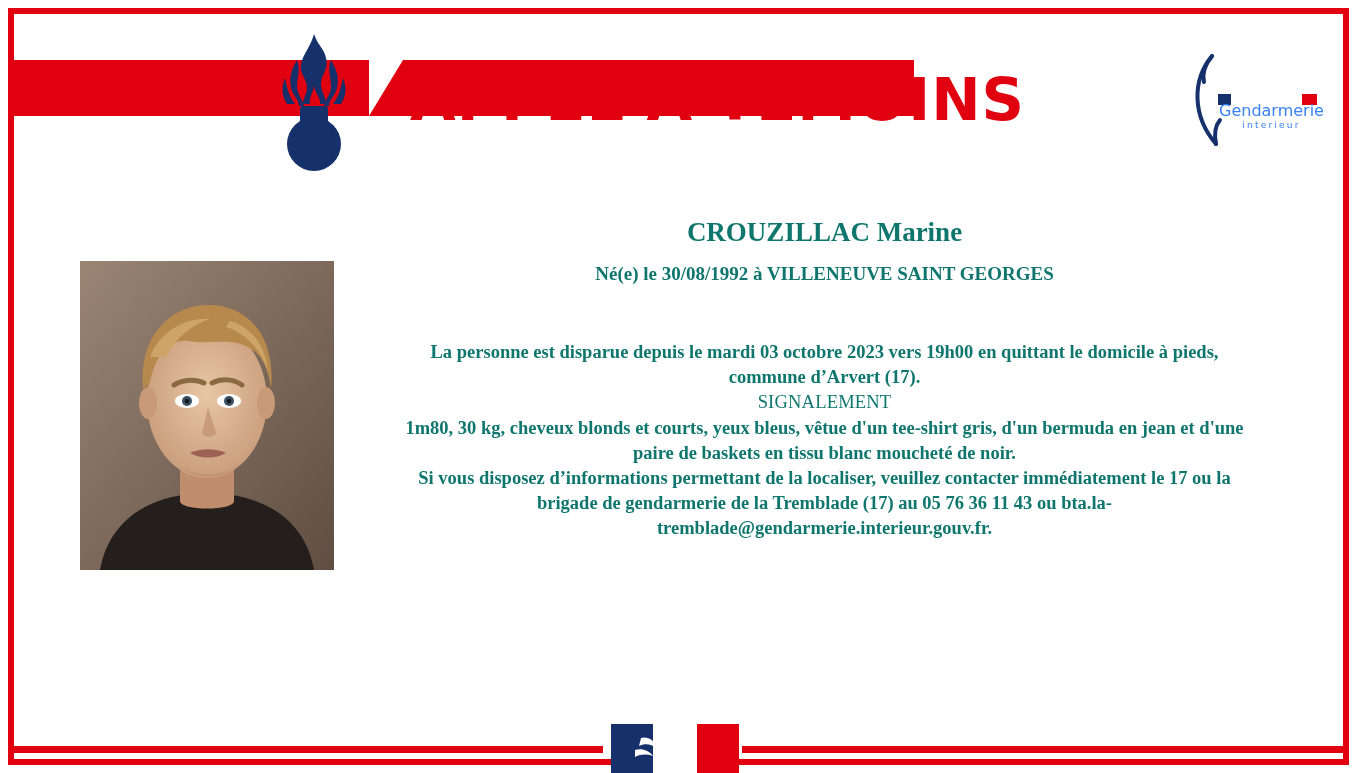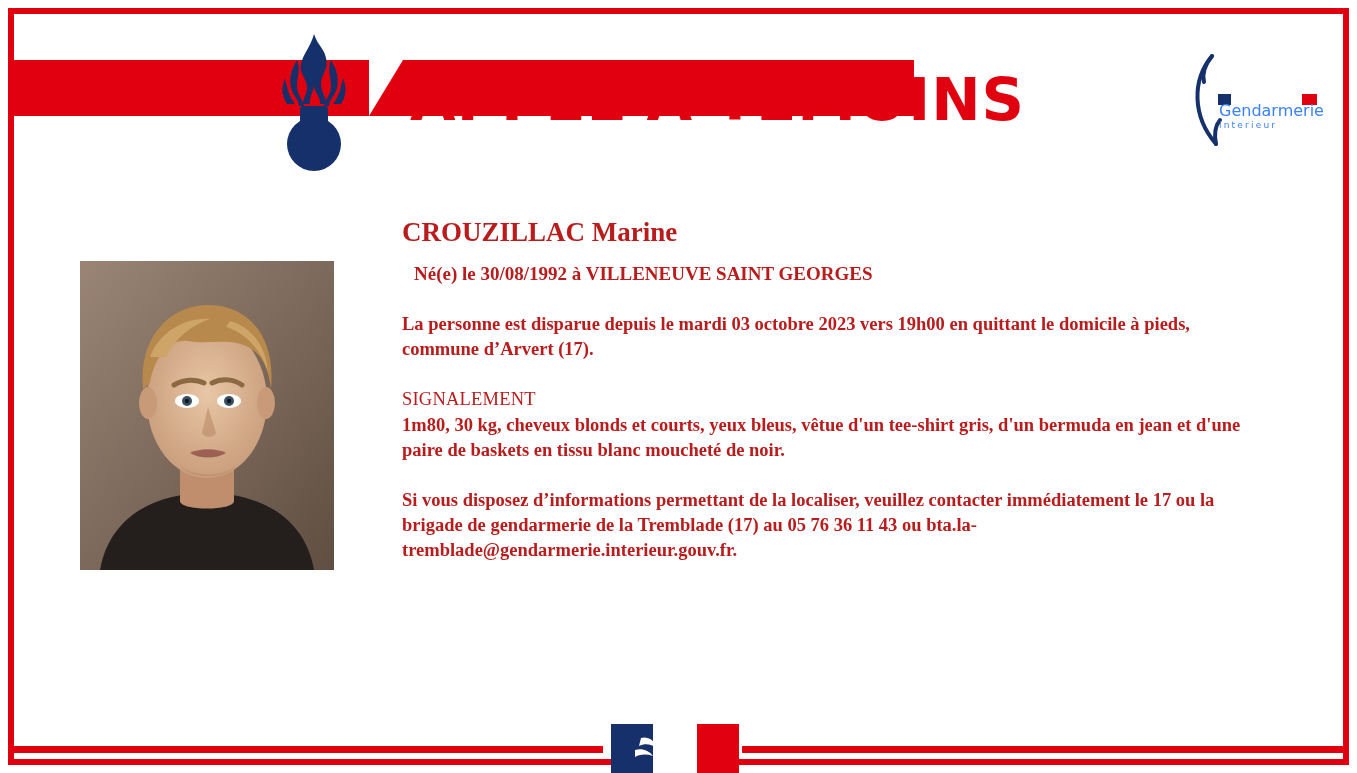--- a/index.html
+++ b/index.html
@@ -13,20 +13,21 @@
     font-family: "Liberation Serif", serif;
     overflow: hidden;
   }
 
   .poster {
     position: relative;
     width: 1103px;
     height: 773px;
     background: #ffffff;
     box-sizing: border-box;
+    text-align: center;
   }
 
   
   .frame {
     position: absolute;
     left: 8px;
     top: 8px;
     width: 1341px;
     height: 757px;
     border: 6px solid #e1000f;
@@ -122,21 +123,21 @@
     background: #6d5b4c;
     overflow: hidden;
   }
   .photo svg { display: block; }
 
   .content {
     position: absolute;
     left: 402px;
     top: 215px;
     width: 845px;
-    color: #b91c1c;
+    color: #0f766e;
   }
 
   .person-name {
     font-family: "Liberation Serif", serif;
     font-weight: bold;
     font-size: 27px;
     line-height: 34px;
     margin: 0 0 4px 0;
   }
   .person-birth {
@@ -147,22 +148,22 @@
     margin: 12px;
   }
 
   .para {
     font-family: "Liberation Serif", serif;
     font-weight: bold;
     font-size: 18.5px;
     line-height: 25px;
     margin: 0;
   }
-  .block-desc { margin-top: 25px; }
-  .section { margin-top: 25px; }
+  .block-desc { margin-top: 53px; }
+  .section { }
   .section-head {
     font-family: "Liberation Serif", serif;
     font-weight: normal;
     font-size: 18.5px;
     line-height: 25px;
     margin: 0 0 1px 0;
     letter-spacing: 0.2px;
   }
 
   

